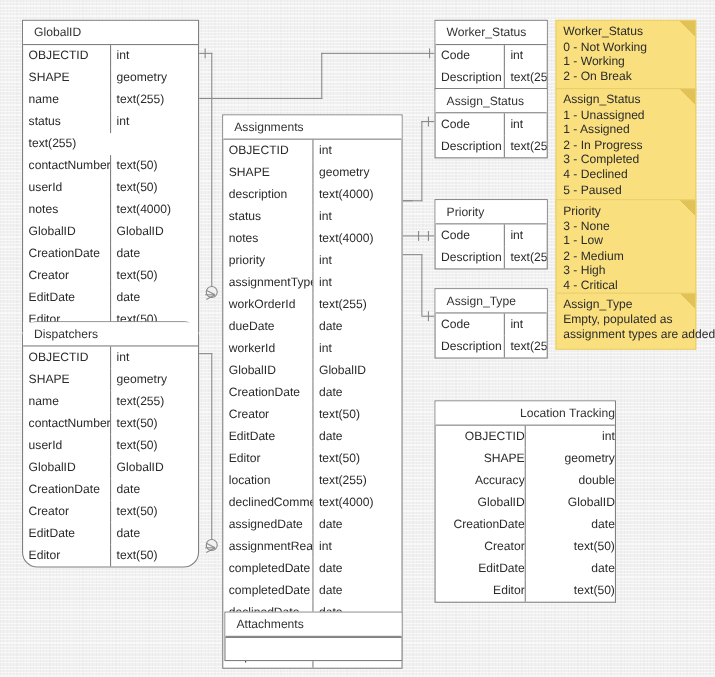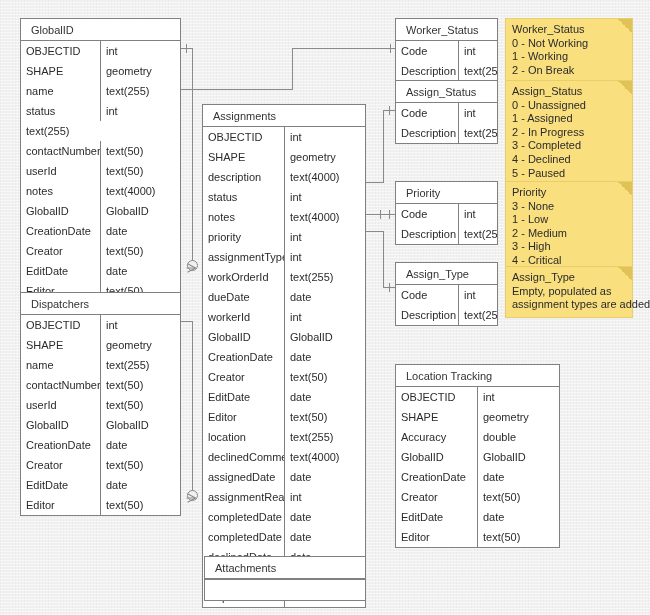--- a/index.html
+++ b/index.html
@@ -212,21 +212,21 @@
           <div class="fname" style="width:80px">EditDate</div>
           <div class="ftype">date</div>
         </div>
         <div class="row">
           <div class="fname" style="width:80px">Editor</div>
           <div class="ftype">text(50)</div>
         </div>
       </div>
   </div>
 
-  <div class="table" style="left:20px;top:292px;width:161px;">
+  <div class="table" style="left:20px;top:292px;width:161px;border-radius:14px;">
     <div class="tbl-title">Dispatchers</div>
     <div class="tbl-body">
         <div class="row">
           <div class="fname" style="width:80px">OBJECTID</div>
           <div class="ftype">int</div>
         </div>
         <div class="row">
           <div class="fname" style="width:80px">SHAPE</div>
           <div class="ftype">geometry</div>
         </div>
@@ -416,21 +416,21 @@
           <div class="fname" style="width:63px">Code</div>
           <div class="ftype">int</div>
         </div>
         <div class="row">
           <div class="fname" style="width:63px">Description</div>
           <div class="ftype">text(255)</div>
         </div>
       </div>
   </div>
 
-  <div class="table" style="left:395px;top:364px;width:165px;">
+  <div class="table" style="left:395px;top:364px;width:165px;text-align:right;">
     <div class="tbl-title">Location Tracking</div>
     <div class="tbl-body">
         <div class="row">
           <div class="fname" style="width:82px">OBJECTID</div>
           <div class="ftype">int</div>
         </div>
         <div class="row">
           <div class="fname" style="width:82px">SHAPE</div>
           <div class="ftype">geometry</div>
         </div>
@@ -473,21 +473,21 @@
         <div class="note-line">0 - Not Working</div>
         <div class="note-line">1 - Working</div>
         <div class="note-line">2 - On Break</div>
       </div>
   </div>
 
   <div class="note" style="left:505px;top:80px;width:128px;">
     <div class="fold"></div>
     <div class="note-title">Assign_Status</div>
     <div class="note-lines">
-        <div class="note-line">0 - Unassigned</div>
+        <div class="note-line">1 - Unassigned</div>
         <div class="note-line">1 - Assigned</div>
         <div class="note-line">2 - In Progress</div>
         <div class="note-line">3 - Completed</div>
         <div class="note-line">4 - Declined</div>
         <div class="note-line">5 - Paused</div>
         <div class="note-line">6 - Canceled</div>
       </div>
   </div>
 
   <div class="note" style="left:505px;top:181px;width:128px;">

